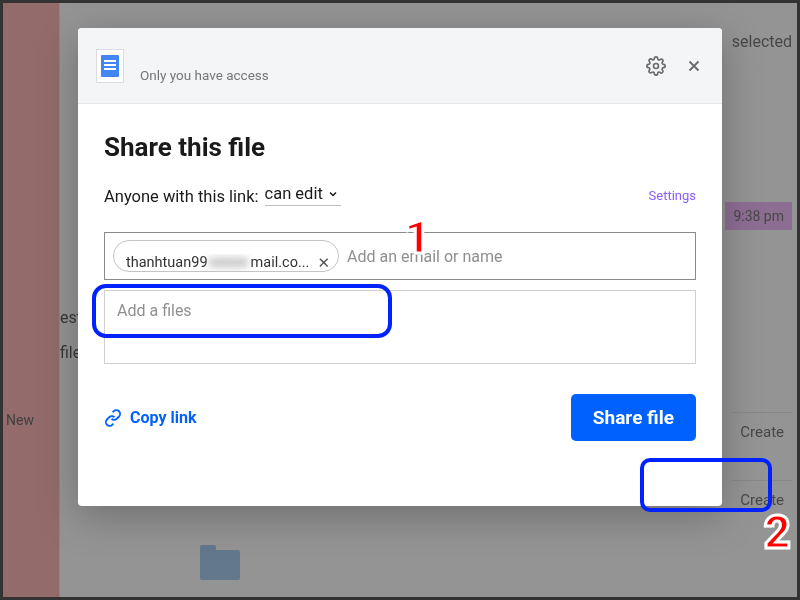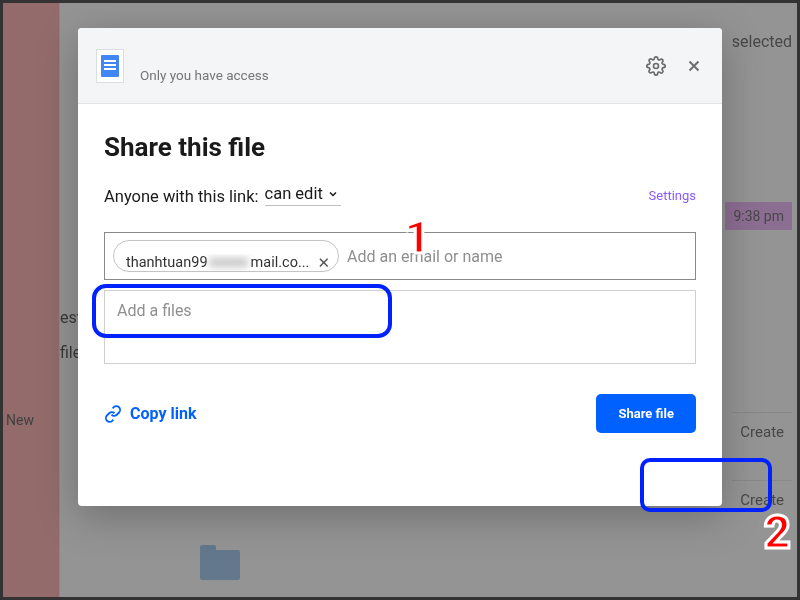--- a/index.html
+++ b/index.html
@@ -54,21 +54,21 @@
   .email-chip .blur { filter:blur(4px); color:#999; letter-spacing:1px; margin:0 2px; }
   .email-chip .x { cursor:pointer; color:#555; font-size:15px; }
   .email-input { flex:1; border:none; outline:none; font-size:16px; color:#333; height:100%; }
   .email-input::placeholder { color:#8f8f8f; }
 
   .note-area { margin-top:10px; border:1px solid #d0d0d0; height:74px; padding:10px 12px; font-size:16px; color:#8f8f8f; }
 
   .footer-row { margin-top:30px; display:flex; align-items:center; justify-content:space-between; }
   .copy-link { display:flex; align-items:center; gap:8px; color:#0061ff; font-weight:700; font-size:16px; cursor:pointer; }
   .copy-link svg { width:18px; height:18px; }
-  .share-btn { background:#0061ff; color:#fff; font-weight:700; font-size:13px; border:none; border-radius:5px; padding:12px 22px; cursor:pointer; }
+  .share-btn { background:#0061ff; color:#fff; font-weight:700; font-size:19px; border:none; border-radius:5px; padding:12px 22px; cursor:pointer; }
 
   
   .anno { position:absolute; border:4px solid #0022ff; border-radius:14px; pointer-events:none; }
   .anno1 { left:92px; top:284px; width:300px; height:54px; }
   .anno2 { left:640px; top:458px; width:132px; height:54px; border-radius:10px; }
   .num-badge { position:absolute; font-size:46px; font-weight:900; color:#ff0000; -webkit-text-stroke:3px #fff; text-shadow:0 0 2px #fff; pointer-events:none; }
   .n1 { left:404px; top:210px; }
   .n2 { left:764px; top:505px; }
 </style>
 </head>

